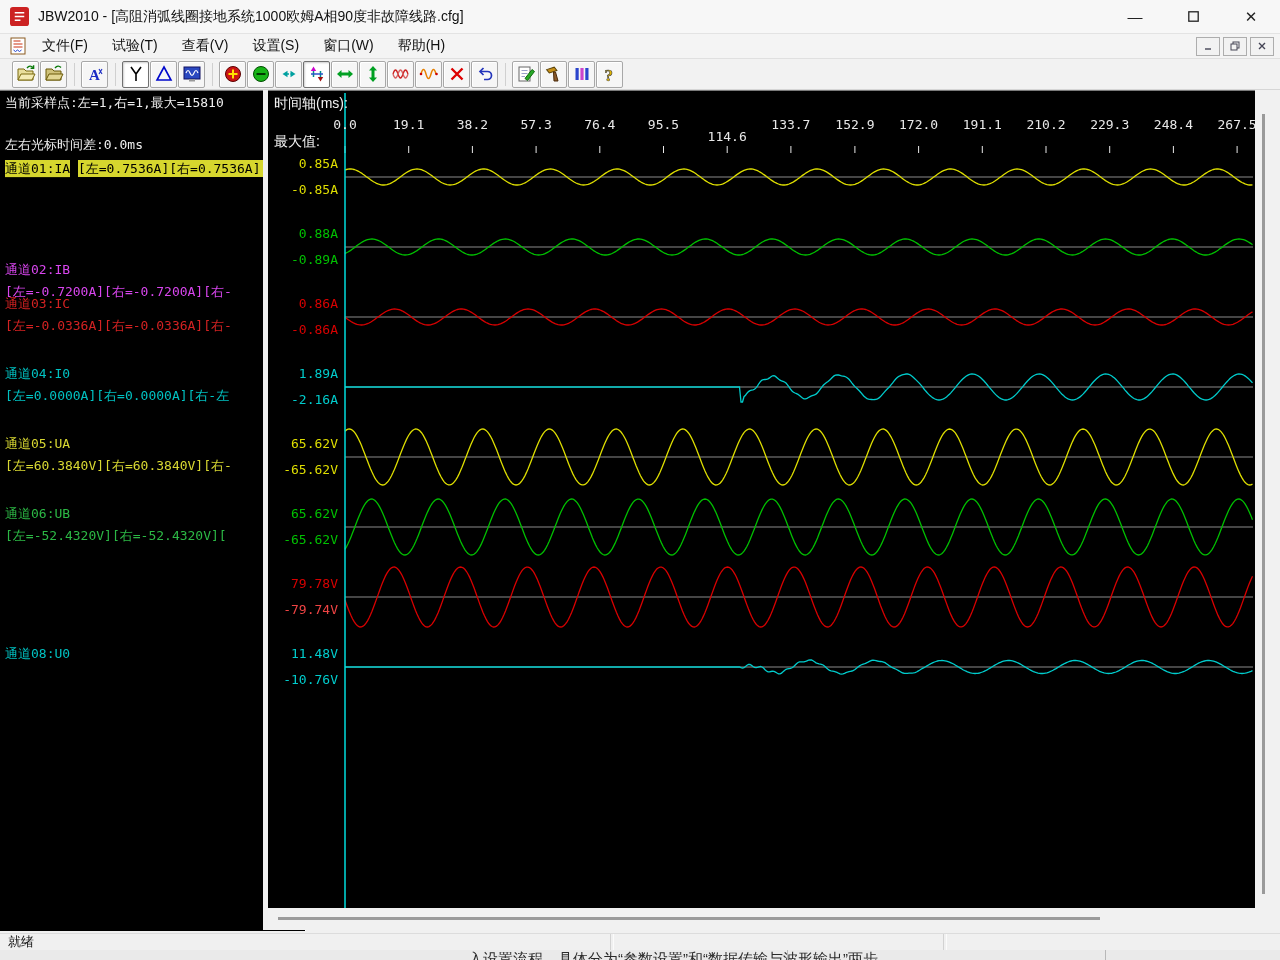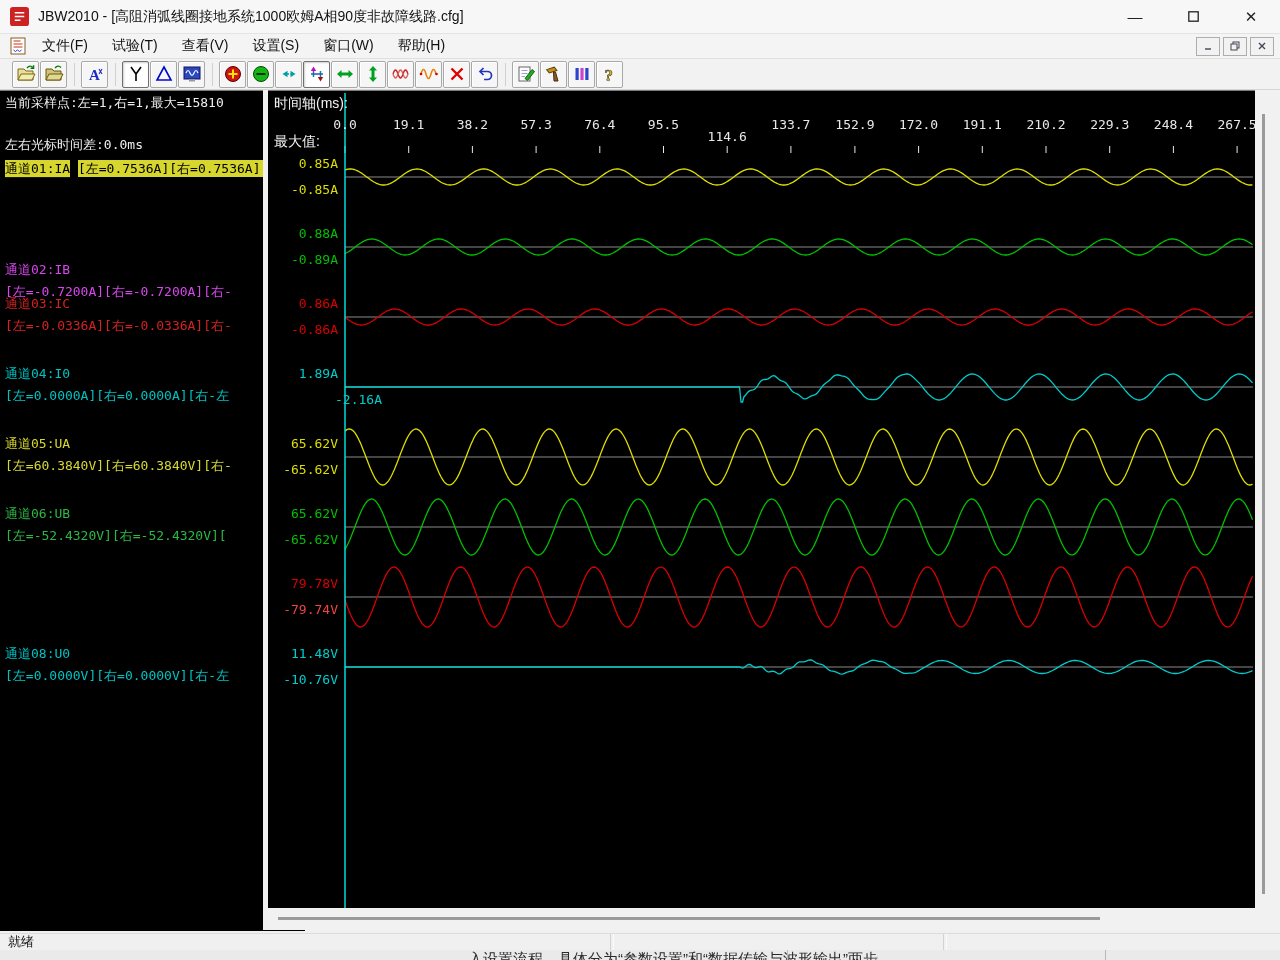--- a/index.html
+++ b/index.html
@@ -338,21 +338,20 @@
     <div class="chan" style="top: 344px; color: rgb(216, 216, 50);">
       <span class="cname">通道05:UA</span>
       <span class="cvals">[左=60.3840V][右=60.3840V][右-</span>
     </div>
     <div class="chan" style="top: 414px; color: rgb(44, 184, 69);">
       <span class="cname">通道06:UB</span>
       <span class="cvals">[左=-52.4320V][右=-52.4320V][</span>
     </div>
     <div class="chan" style="top: 554px; color: rgb(0, 194, 194);">
       <span class="cname">通道08:U0</span>
-      <span class="cvals">[左=0.0000V][右=0.0000V][右-左</span>
     </div>
   </div>
 
   <div class="splitter"></div>
 
   <div class="plot">
     <svg id="wavesvg" width="987" height="818" viewBox="0 0 987 818">
         <line x1="77" y1="86" x2="985" y2="86" stroke="#8a8a8a" stroke-width="1"></line>
         <line x1="77" y1="156" x2="985" y2="156" stroke="#8a8a8a" stroke-width="1"></line>
         <line x1="77" y1="226" x2="985" y2="226" stroke="#8a8a8a" stroke-width="1"></line>
@@ -406,21 +405,21 @@
         <div class="ticklabel" style="left: 941.134px;">267.5</div>
       </div>
     <div id="maxlabels">
         <div class="maxlabel" style="top: 65px; left: 0px; color: rgb(222, 222, 0);">0.85A</div>
         <div class="maxlabel" style="top: 91px; left: 0px; color: rgb(222, 222, 0);">-0.85A</div>
         <div class="maxlabel" style="top: 135px; left: 0px; color: rgb(0, 192, 0);">0.88A</div>
         <div class="maxlabel" style="top: 161px; left: 0px; color: rgb(0, 192, 0);">-0.89A</div>
         <div class="maxlabel" style="top: 205px; left: 0px; color: rgb(216, 0, 0);">0.86A</div>
         <div class="maxlabel" style="top: 231px; left: 0px; color: rgb(216, 0, 0);">-0.86A</div>
         <div class="maxlabel" style="top: 275px; left: 0px; color: rgb(0, 204, 204);">1.89A</div>
-        <div class="maxlabel" style="top: 301px; left: 0px; color: rgb(0, 204, 204); padding-left: 44px;">-2.16A</div>
+        <div class="maxlabel" style="top: 301px; left: 0px; color: rgb(0, 204, 204);">-2.16A</div>
         <div class="maxlabel" style="top: 345px; left: 0px; color: rgb(222, 222, 0);">65.62V</div>
         <div class="maxlabel" style="top: 371px; left: 0px; color: rgb(222, 222, 0);">-65.62V</div>
         <div class="maxlabel" style="top: 415px; left: 0px; color: rgb(0, 192, 0);">65.62V</div>
         <div class="maxlabel" style="top: 441px; left: 0px; color: rgb(0, 192, 0);">-65.62V</div>
         <div class="maxlabel" style="top: 485px; left: 0px; color: rgb(216, 0, 0);">79.78V</div>
         <div class="maxlabel" style="top: 511px; left: 0px; color: #ef4444;">-79.74V</div>
         <div class="maxlabel" style="top: 555px; left: 0px; color: rgb(0, 204, 204);">11.48V</div>
         <div class="maxlabel" style="top: 581px; left: 0px; color: rgb(0, 204, 204);">-10.76V</div>
       </div>
   </div>

